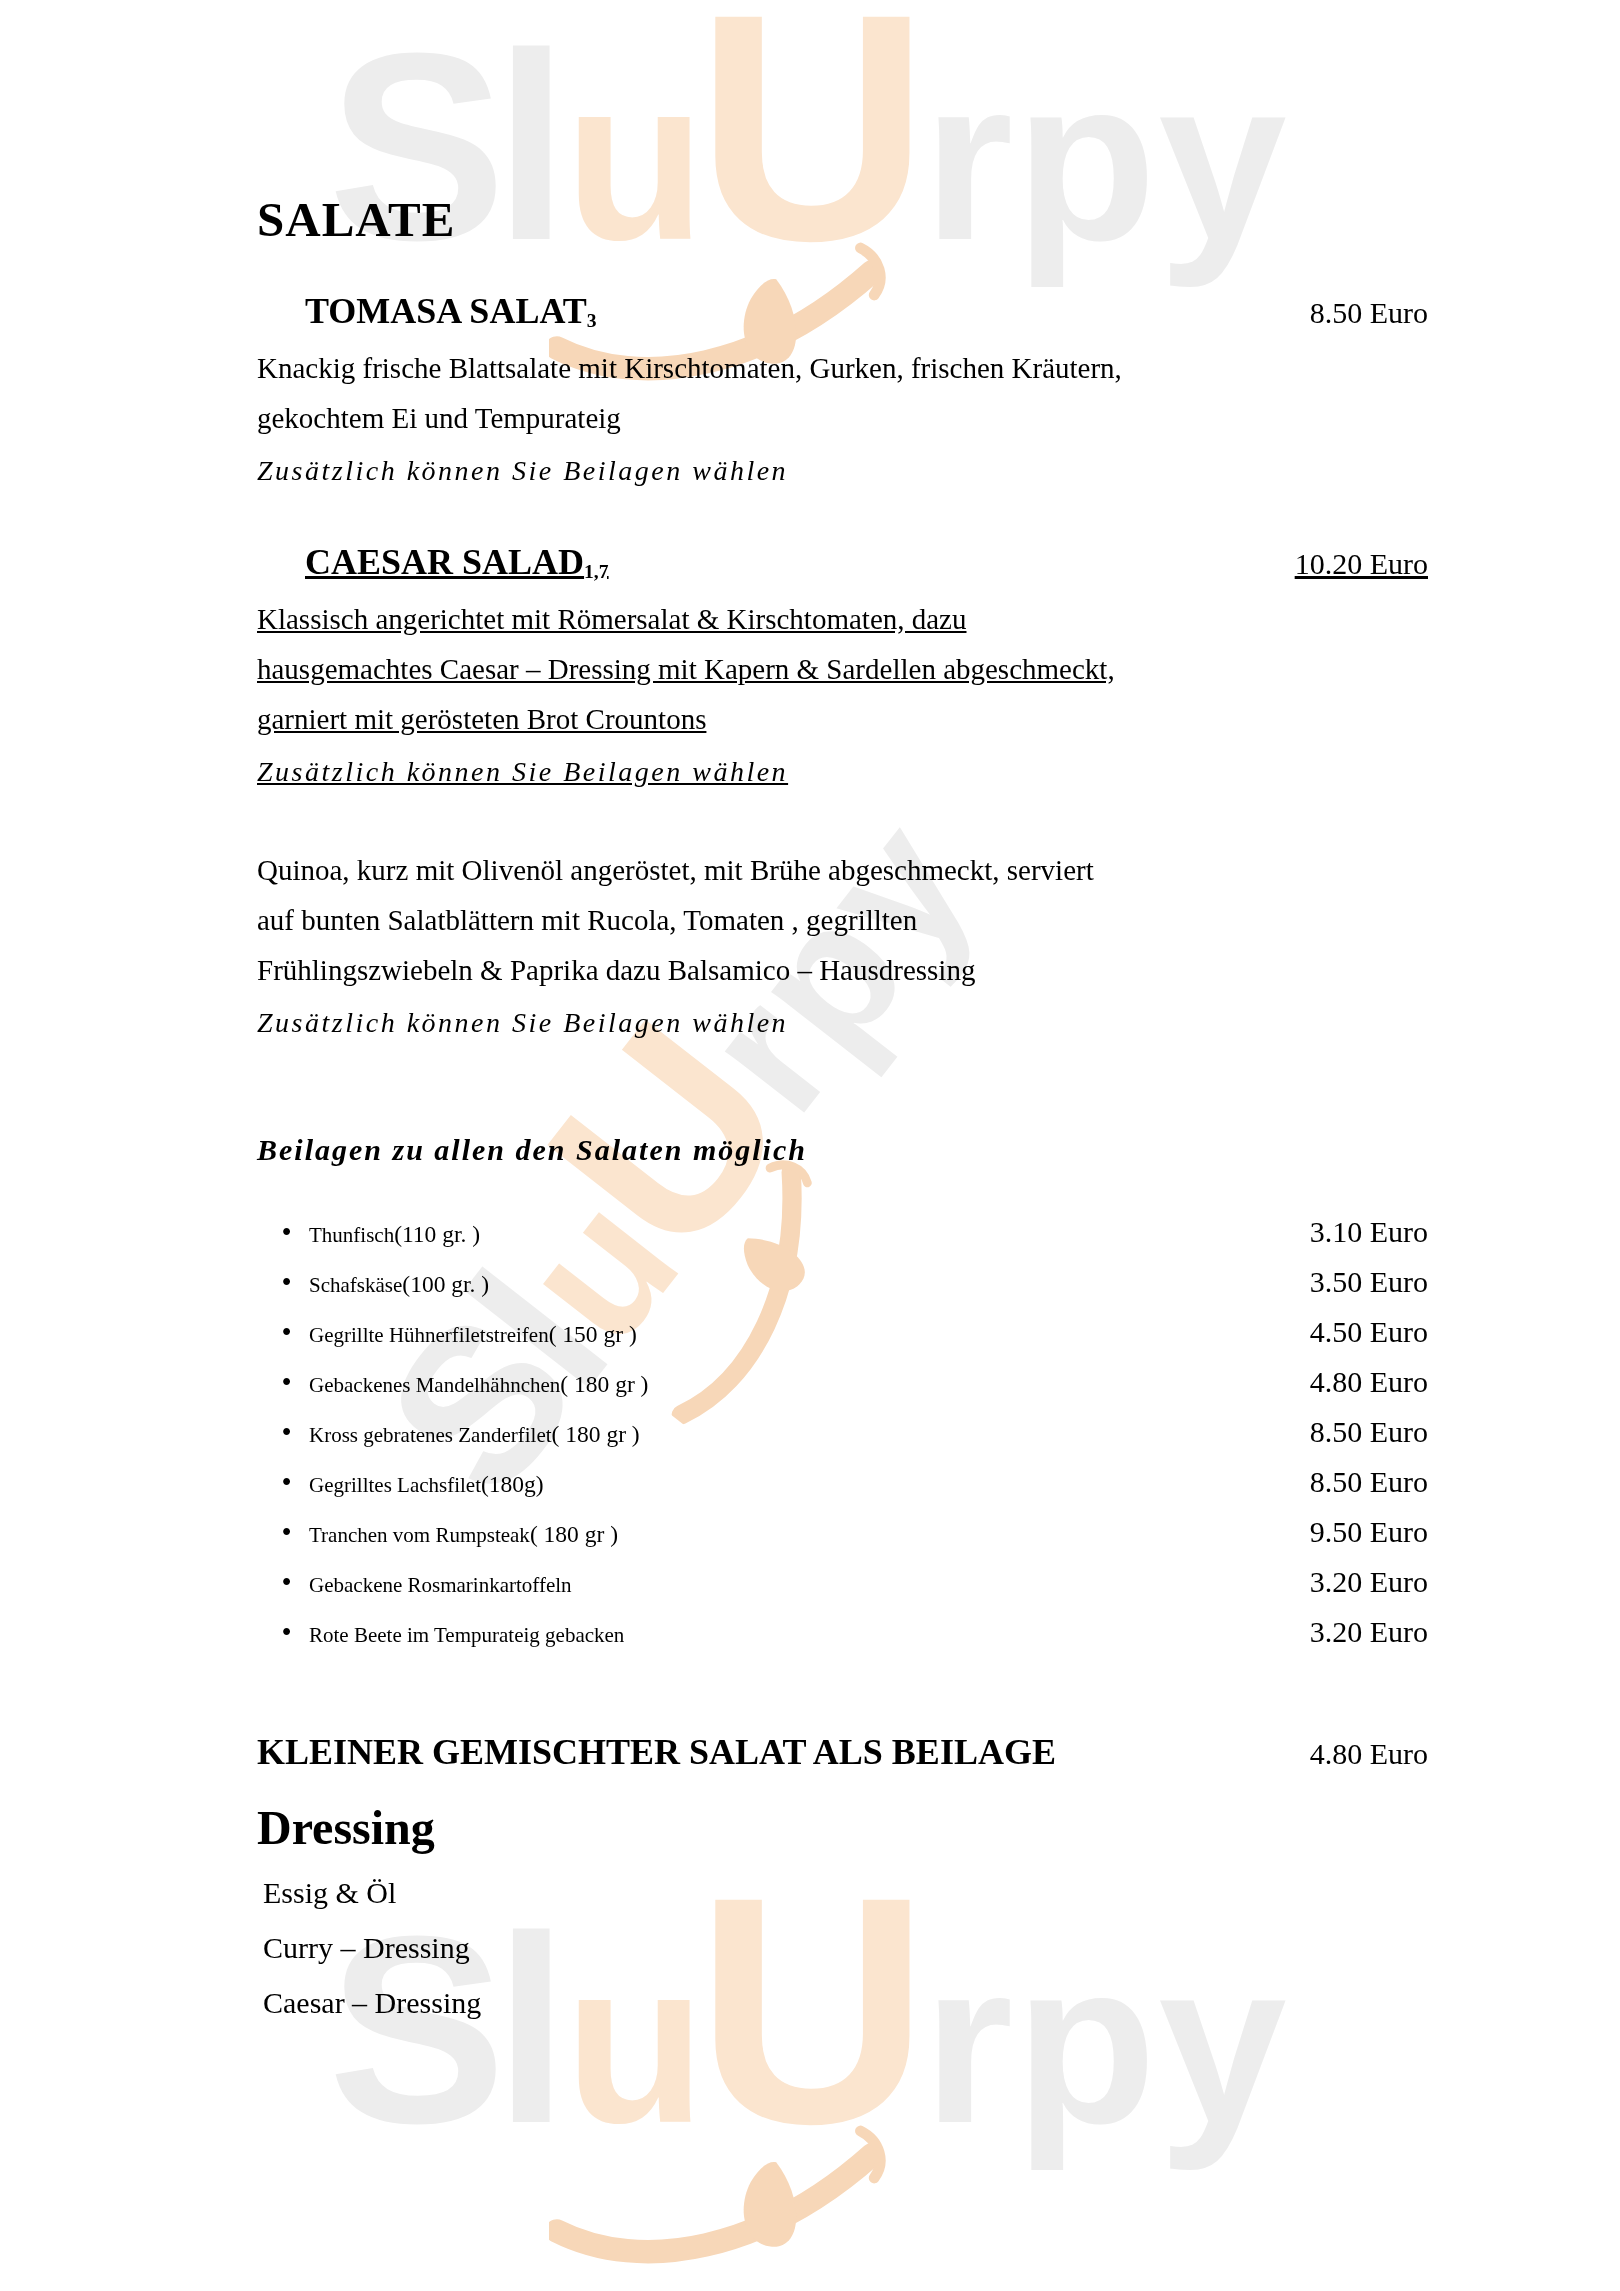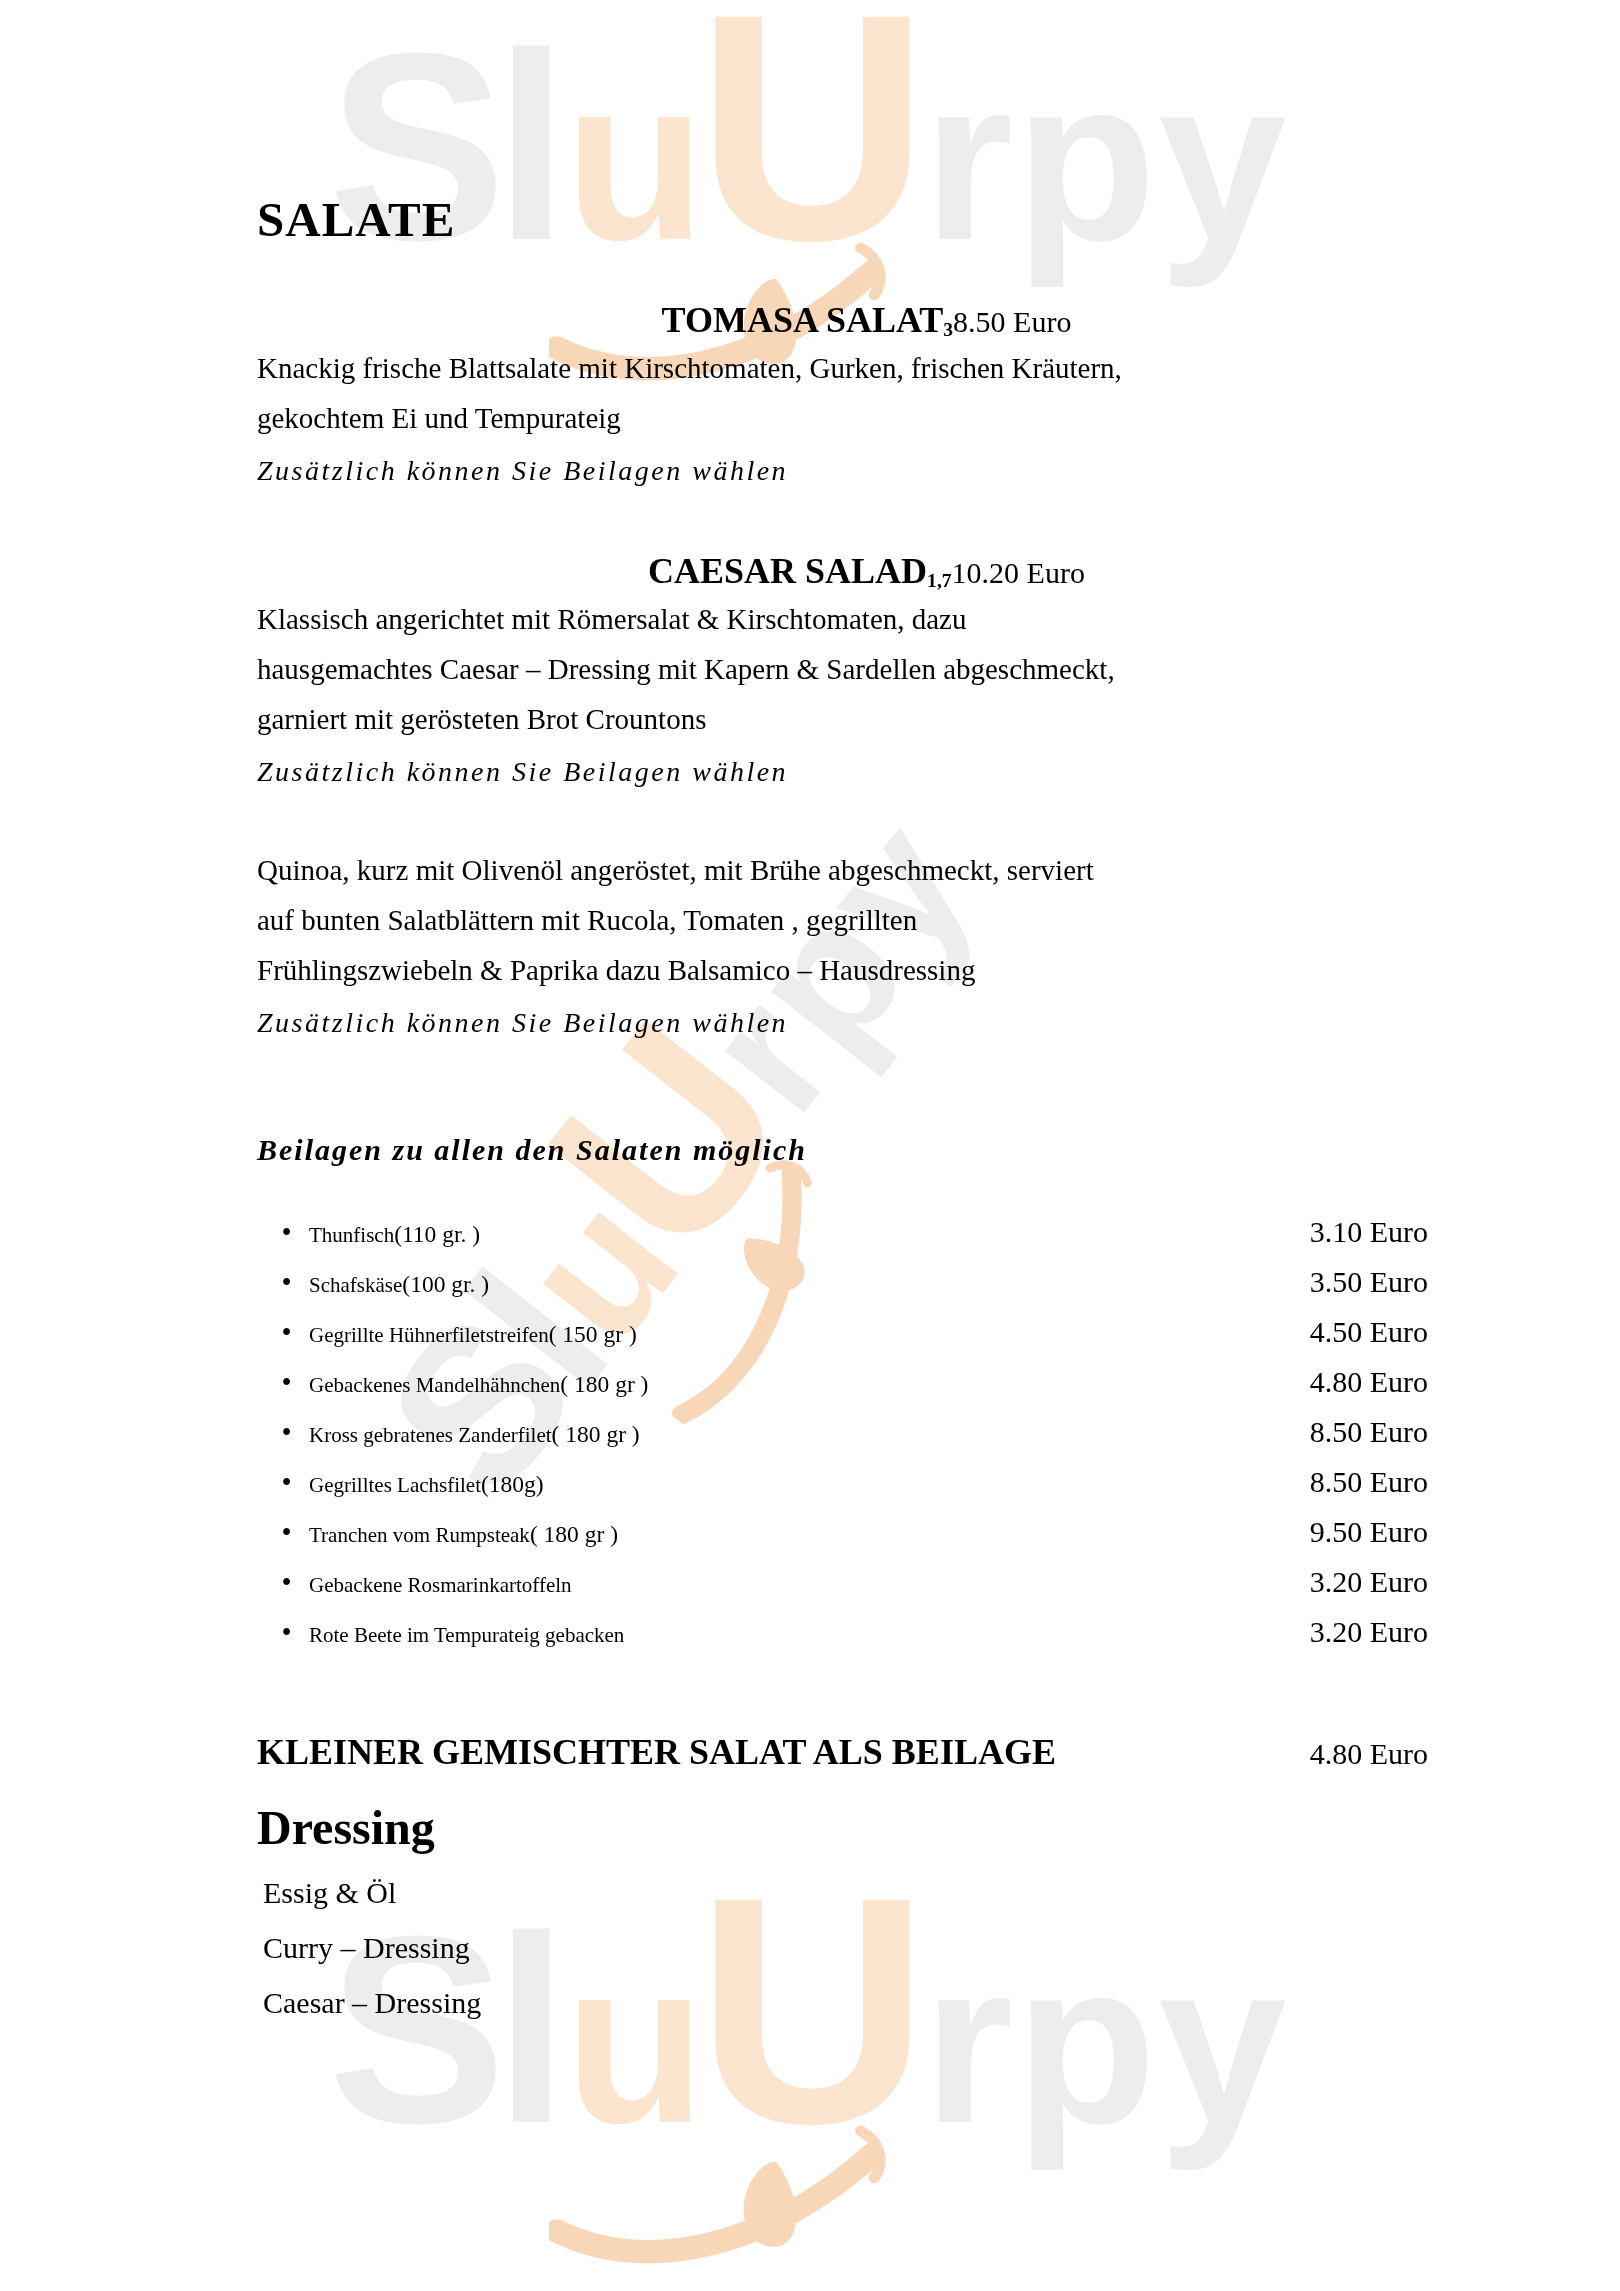--- a/index.html
+++ b/index.html
@@ -39,23 +39,23 @@
   .wm-bottom{left:328px;top:1849px;}
   .wm-mid{left:186px;top:980px;transform:rotate(-52deg) scale(0.82);}
   
   .content{position:relative;z-index:2;}
   .page-title{
     position:absolute;left:257px;top:193px;
     font-size:49px;font-weight:bold;letter-spacing:1px;line-height:1.1;
   }
   .salad{position:absolute;left:257px;right:192px;}
   .salad-1{top:290px;}
-  .salad-2{top:541px;}
+  .salad-2{top:541px;text-decoration:underline;}
   .salad-3{top:835px;}
-  .head-row{display:flex;justify-content:center;align-items:baseline;height:43px;line-height:61px;margin-left:48px;}
+  .head-row{display:flex;justify-content:space-between;align-items:baseline;height:43px;line-height:43px;margin-left:48px;}
   .item-name{font-weight:bold;font-size:36px;white-space:nowrap;}
   .sub{font-size:19.6px;position:relative;top:3.9px;letter-spacing:0;}
   .price{font-size:30px;font-weight:normal;white-space:nowrap;}
   .desc{margin-top:9.8px;}
   .desc div{font-size:29px;line-height:50px;}
   .note{
     margin-top:7.8px;font-style:italic;font-size:28px;
     letter-spacing:2.5px;line-height:39px;
   }
   .sides-heading{

